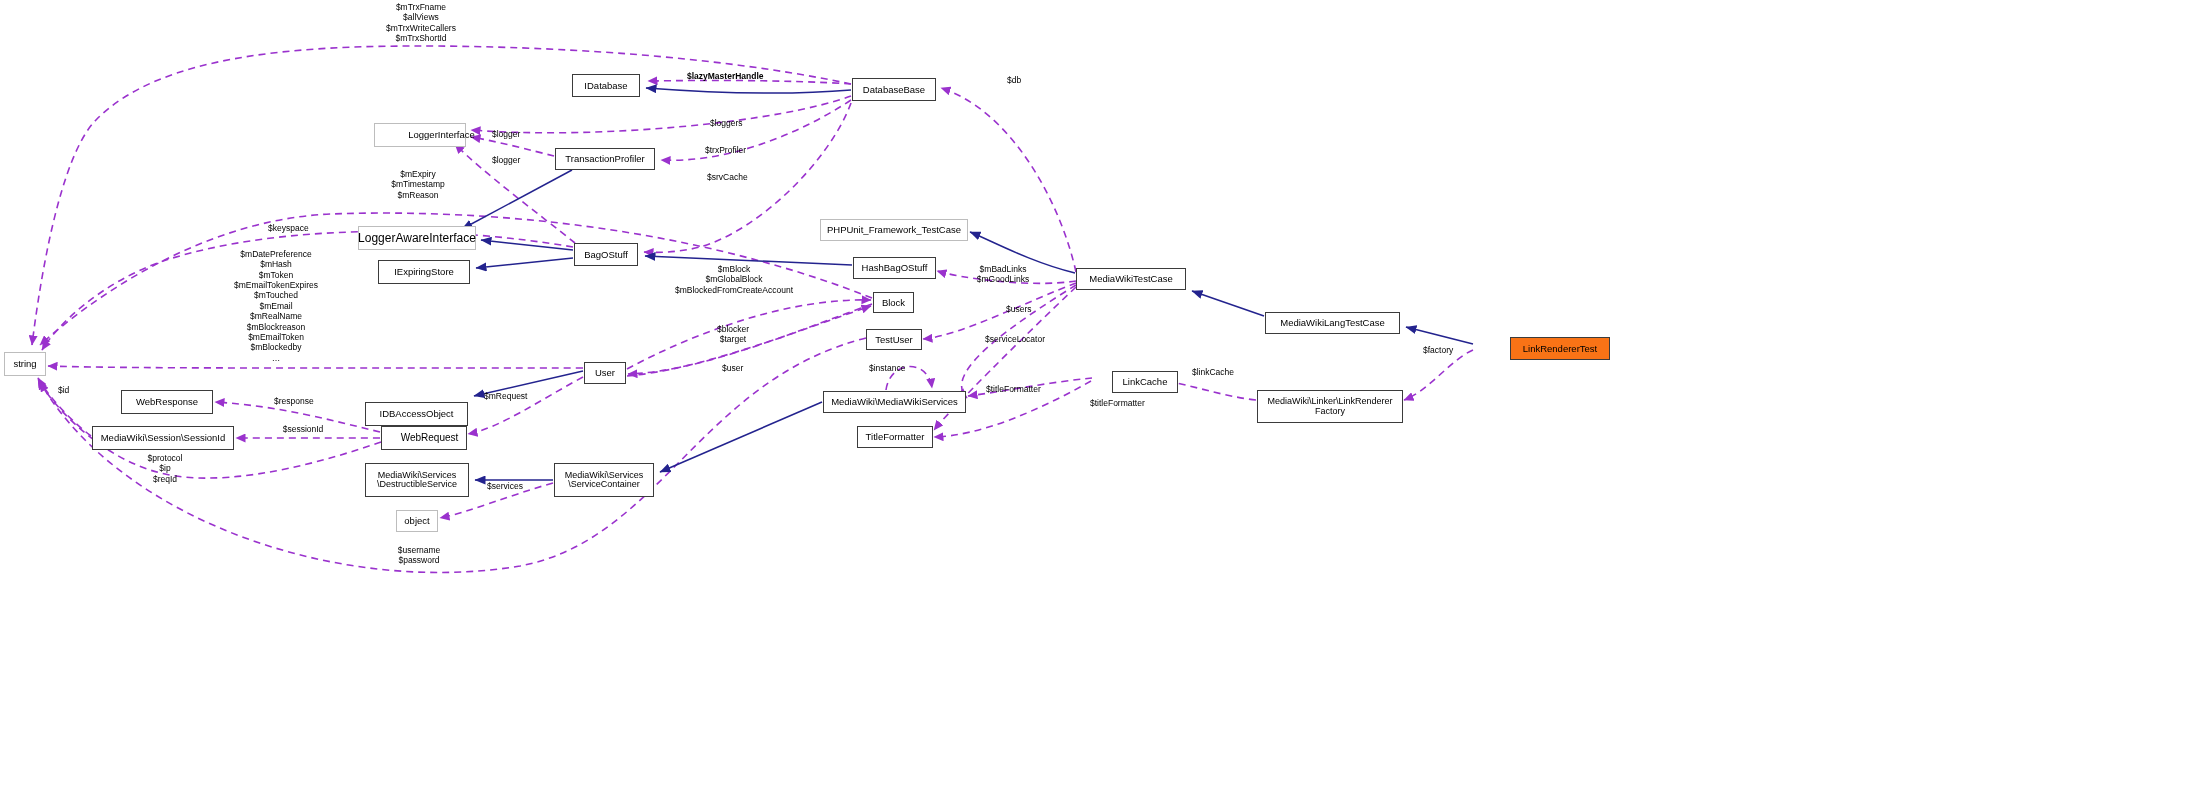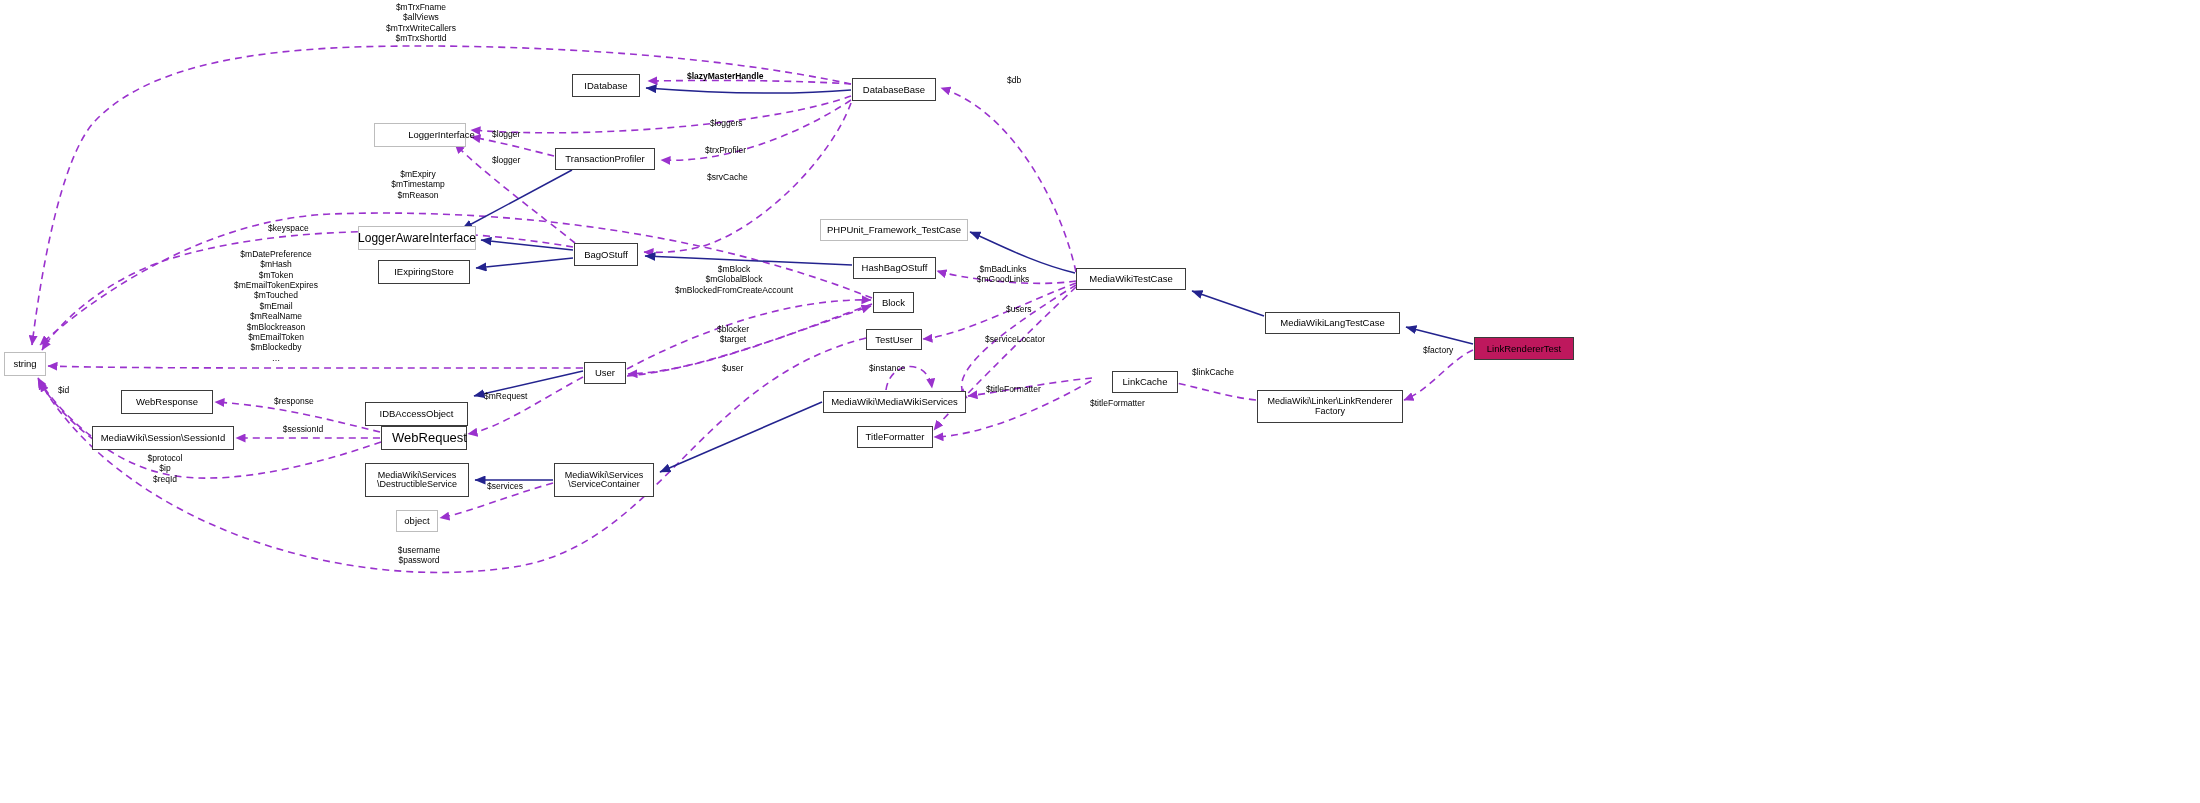--- a/index.html
+++ b/index.html
@@ -9,21 +9,21 @@
 
   .node-box{position:absolute;box-sizing:border-box;display:flex;align-items:center;
     justify-content:center;text-align:center;line-height:1.05;
     font-family:"Liberation Sans", sans-serif;color:#000;background:#ffffff;}
   .node-box span{display:block;white-space:pre;}
   
   .b-strong{border:1.6px solid #3b3b3b;}
   
   .b-light{border:1.2px solid #bdbdbd;}
   
-  .b-self{border:1.6px solid #3b3b3b;background:#be185d;}
+  .b-self{border:1.6px solid #3b3b3b;background:#f97316;margin-left:36px;}
 
   .edge-label{position:absolute;color:#000;white-space:pre;text-align:center;
     font-family:"Liberation Sans", sans-serif;line-height:1.22;}
 </style>
 </head>
 <body>
 
 <div id="stage">
   <svg id="graph" viewBox="0 0 2200 803" preserveAspectRatio="none" xmlns="http://www.w3.org/2000/svg">
     <defs>
@@ -95,21 +95,21 @@
       </div>
       <div class="node-box b-light" style="left: 358px; top: 226px; width: 118px; height: 24px; font-size: 12px;">
         <span>LoggerAwareInterface</span>
       </div>
       <div class="node-box b-strong" style="left: 378px; top: 260px; width: 92px; height: 24px; font-size: 9.5px;">
         <span>IExpiringStore</span>
       </div>
       <div class="node-box b-strong" style="left: 365px; top: 390px; width: 103px; height: 24px; font-size: 9.5px; margin-top: 12px;">
         <span>IDBAccessObject</span>
       </div>
-      <div class="node-box b-strong" style="left: 381px; top: 426px; width: 86px; height: 24px; font-size: 13px; padding-left: 11px;">
+      <div class="node-box b-strong" style="left: 381px; top: 426px; width: 86px; height: 24px; font-size: 10px; padding-left: 11px;">
         <span>WebRequest</span>
       </div>
       <div class="node-box b-strong" style="left: 365px; top: 463px; width: 104px; height: 34px; font-size: 9px;">
         <span>MediaWiki\Services
 \DestructibleService</span>
       </div>
       <div class="node-box b-light" style="left: 396px; top: 510px; width: 42px; height: 22px; font-size: 9.5px;">
         <span>object</span>
       </div>
       <div class="node-box b-strong" style="left: 572px; top: 74px; width: 68px; height: 23px; font-size: 9.5px; justify-content: center;">

